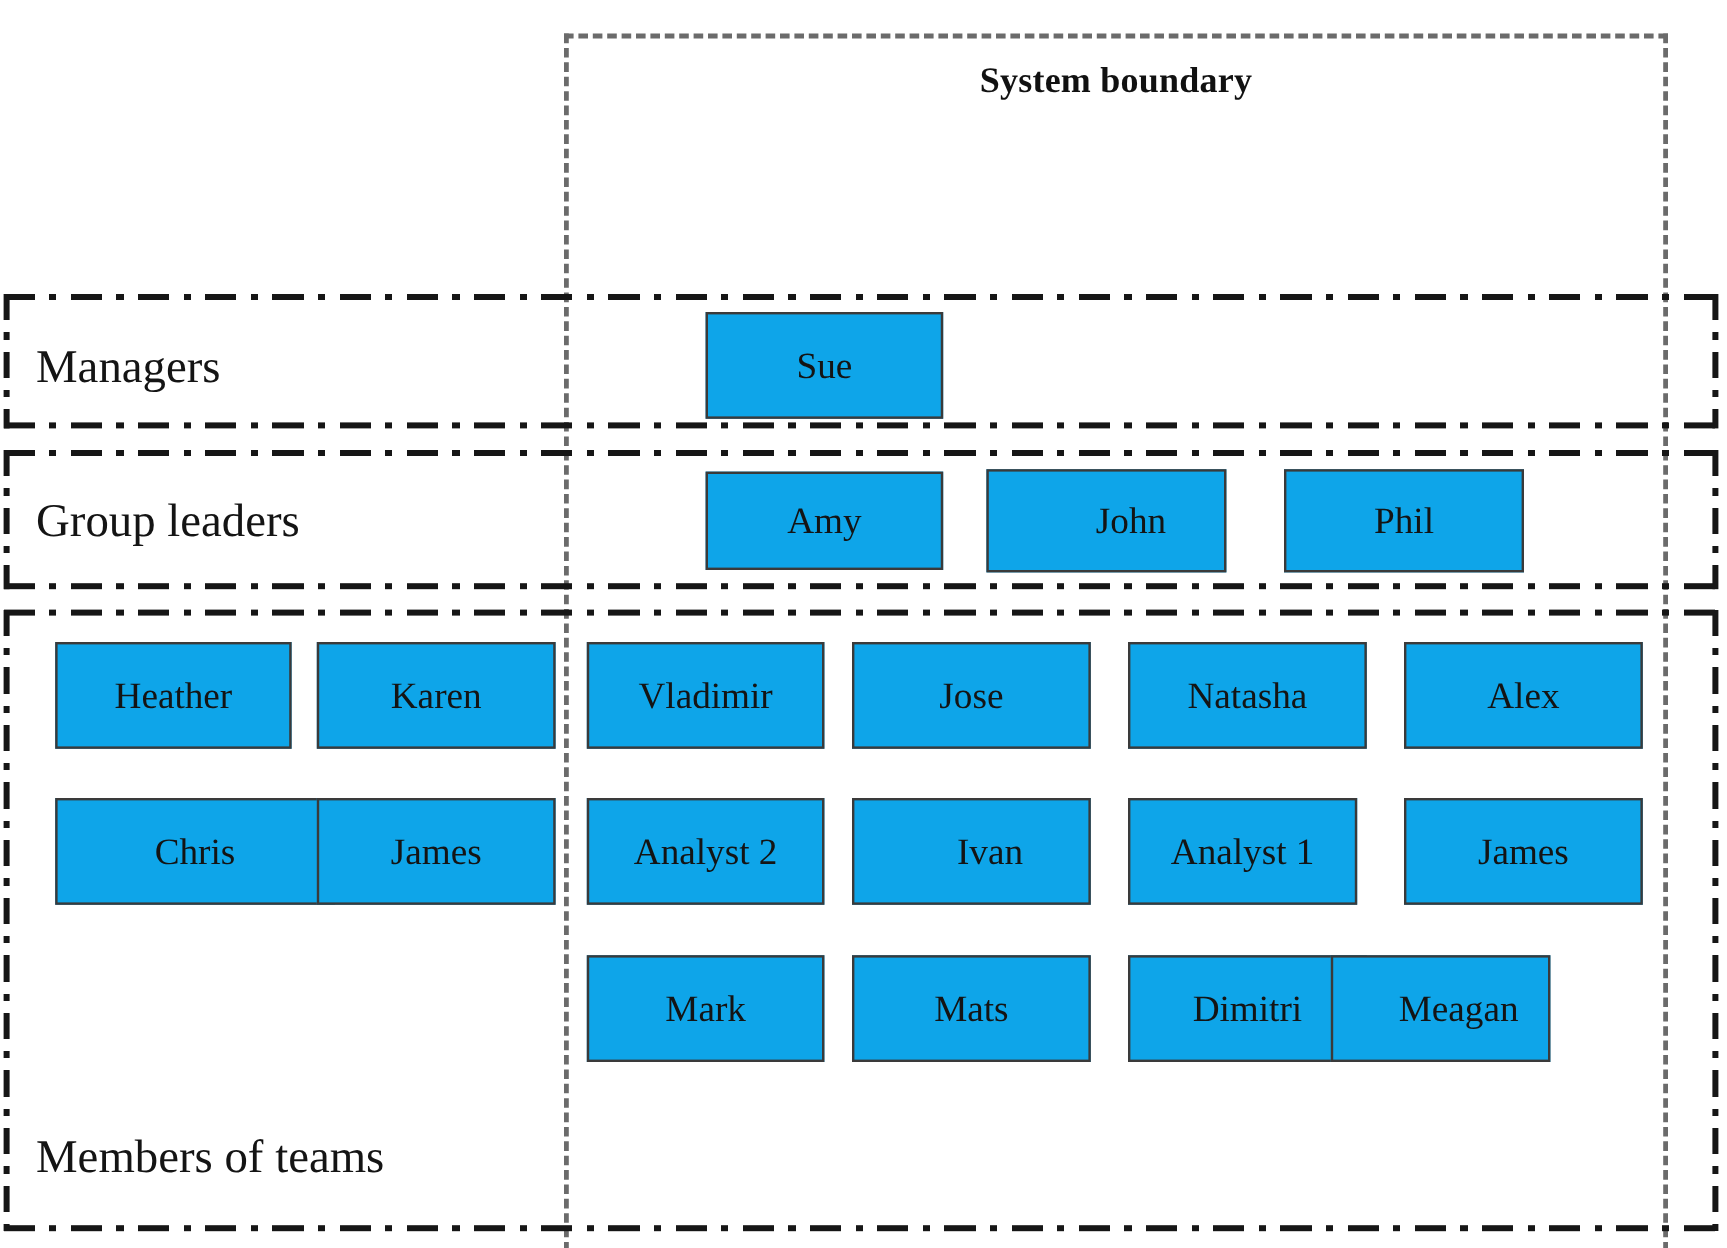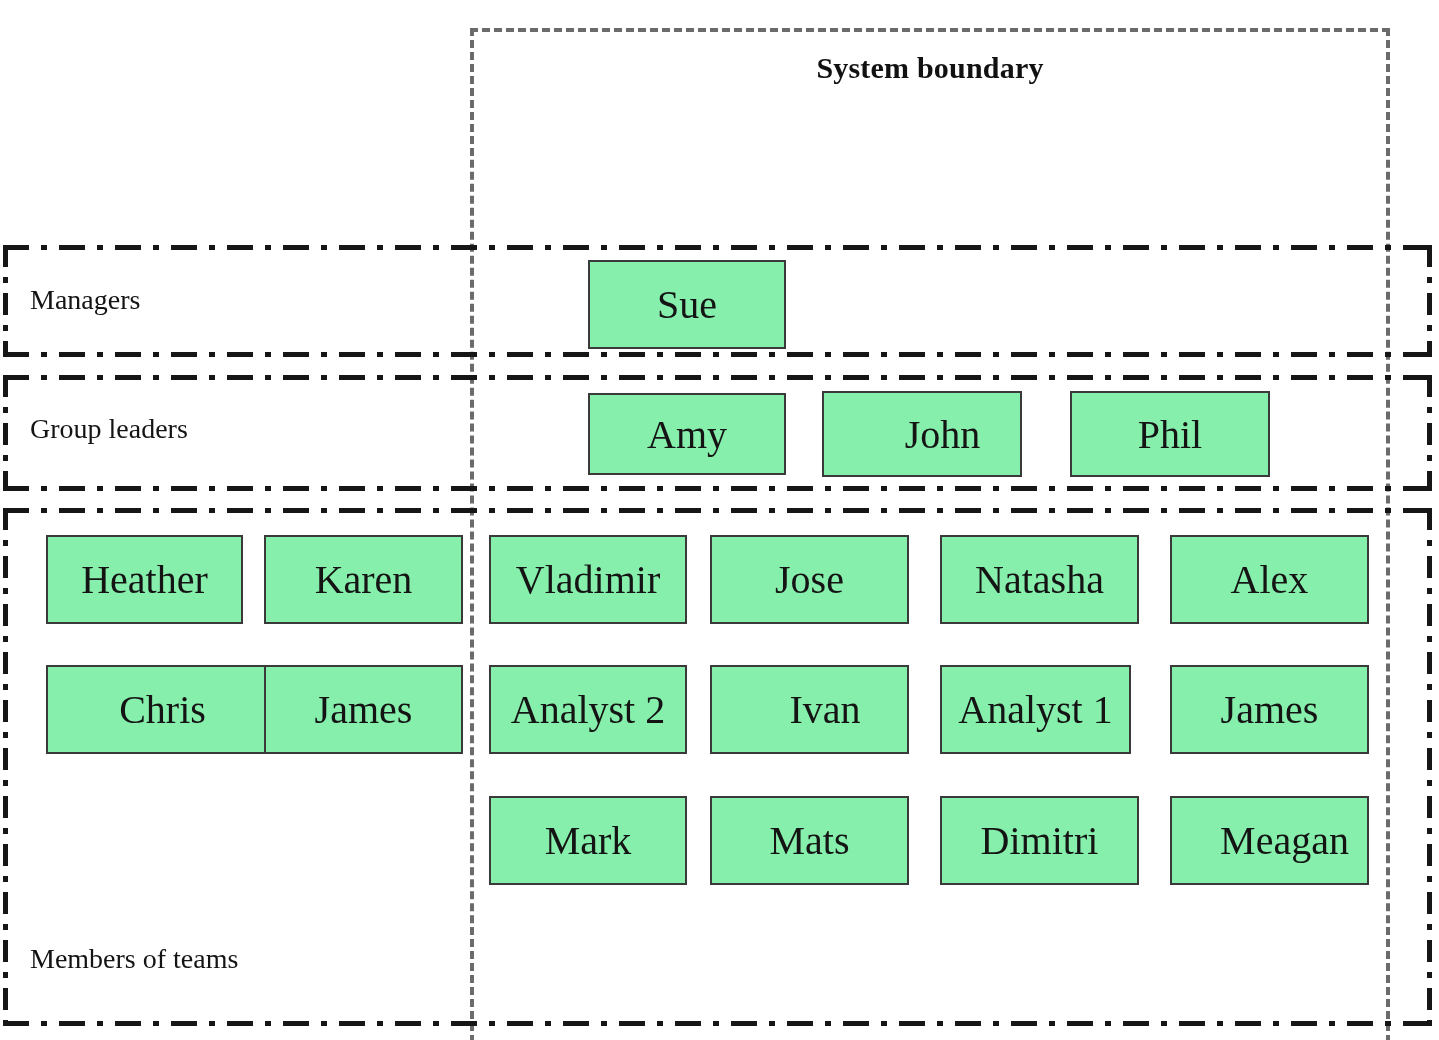--- a/index.html
+++ b/index.html
@@ -67,40 +67,40 @@
     background-position: left top, left bottom, left top, right top;
     background-repeat: no-repeat;
   }
   #band-managers { top: 222px;  height: 112px; }
   #band-leaders  { top: 352px;  height: 116px; }
   #band-members  { top: 485px;  height: 518px; }
 
   .band-label {
     position: absolute;
     left: 30px;
-    font-size: 28px;
+    font-size: 39px;
     line-height: 1;
     color: #141414;
     white-space: nowrap;
     z-index: 3;
   }
   #label-managers { top: 263px; }
   #label-leaders  { top: 392px; }
   #label-members  { top: 922px; }
 
   
   .person-box {
     position: absolute;
-    background: #86efac;
+    background: #0ea5e9;
     border: 2px solid #3a3a3a;
     box-sizing: border-box;
     display: flex;
     align-items: center;
     justify-content: center;
-    font-size: 40px;
+    font-size: 31px;
     color: #141414;
     z-index: 3;
     white-space: nowrap;
   }
 </style>
 </head>
 <body>
 
 <div id="canvas">
 
@@ -135,15 +135,15 @@
   <div class="person-box" style="left:264px; top:642px; width:199px; height:89px;">James</div>
 
   <div class="person-box" style="left:489px; top:642px; width:198px; height:89px;">Analyst 2</div>
   <div class="person-box" style="left:710px; top:642px; width:199px; height:89px;padding-left:31px;">Ivan</div>
   <div class="person-box" style="left:940px; top:642px; width:191px; height:89px;">Analyst 1</div>
   <div class="person-box" style="left:1170px; top:642px; width:199px; height:89px;">James</div>
 
   <div class="person-box" style="left:489px; top:773px; width:198px; height:89px;">Mark</div>
   <div class="person-box" style="left:710px; top:773px; width:199px; height:89px;">Mats</div>
   <div class="person-box" style="left:940px; top:773px; width:199px; height:89px;">Dimitri</div>
-  <div class="person-box" style="left:1170px; top:773px; width:199px; height:89px;padding-left:30px;">Meagan</div>
+  <div class="person-box" style="left:1109px; top:773px; width:183px; height:89px;padding-left:30px;">Meagan</div>
 
 </div>
 
 </body></html>

